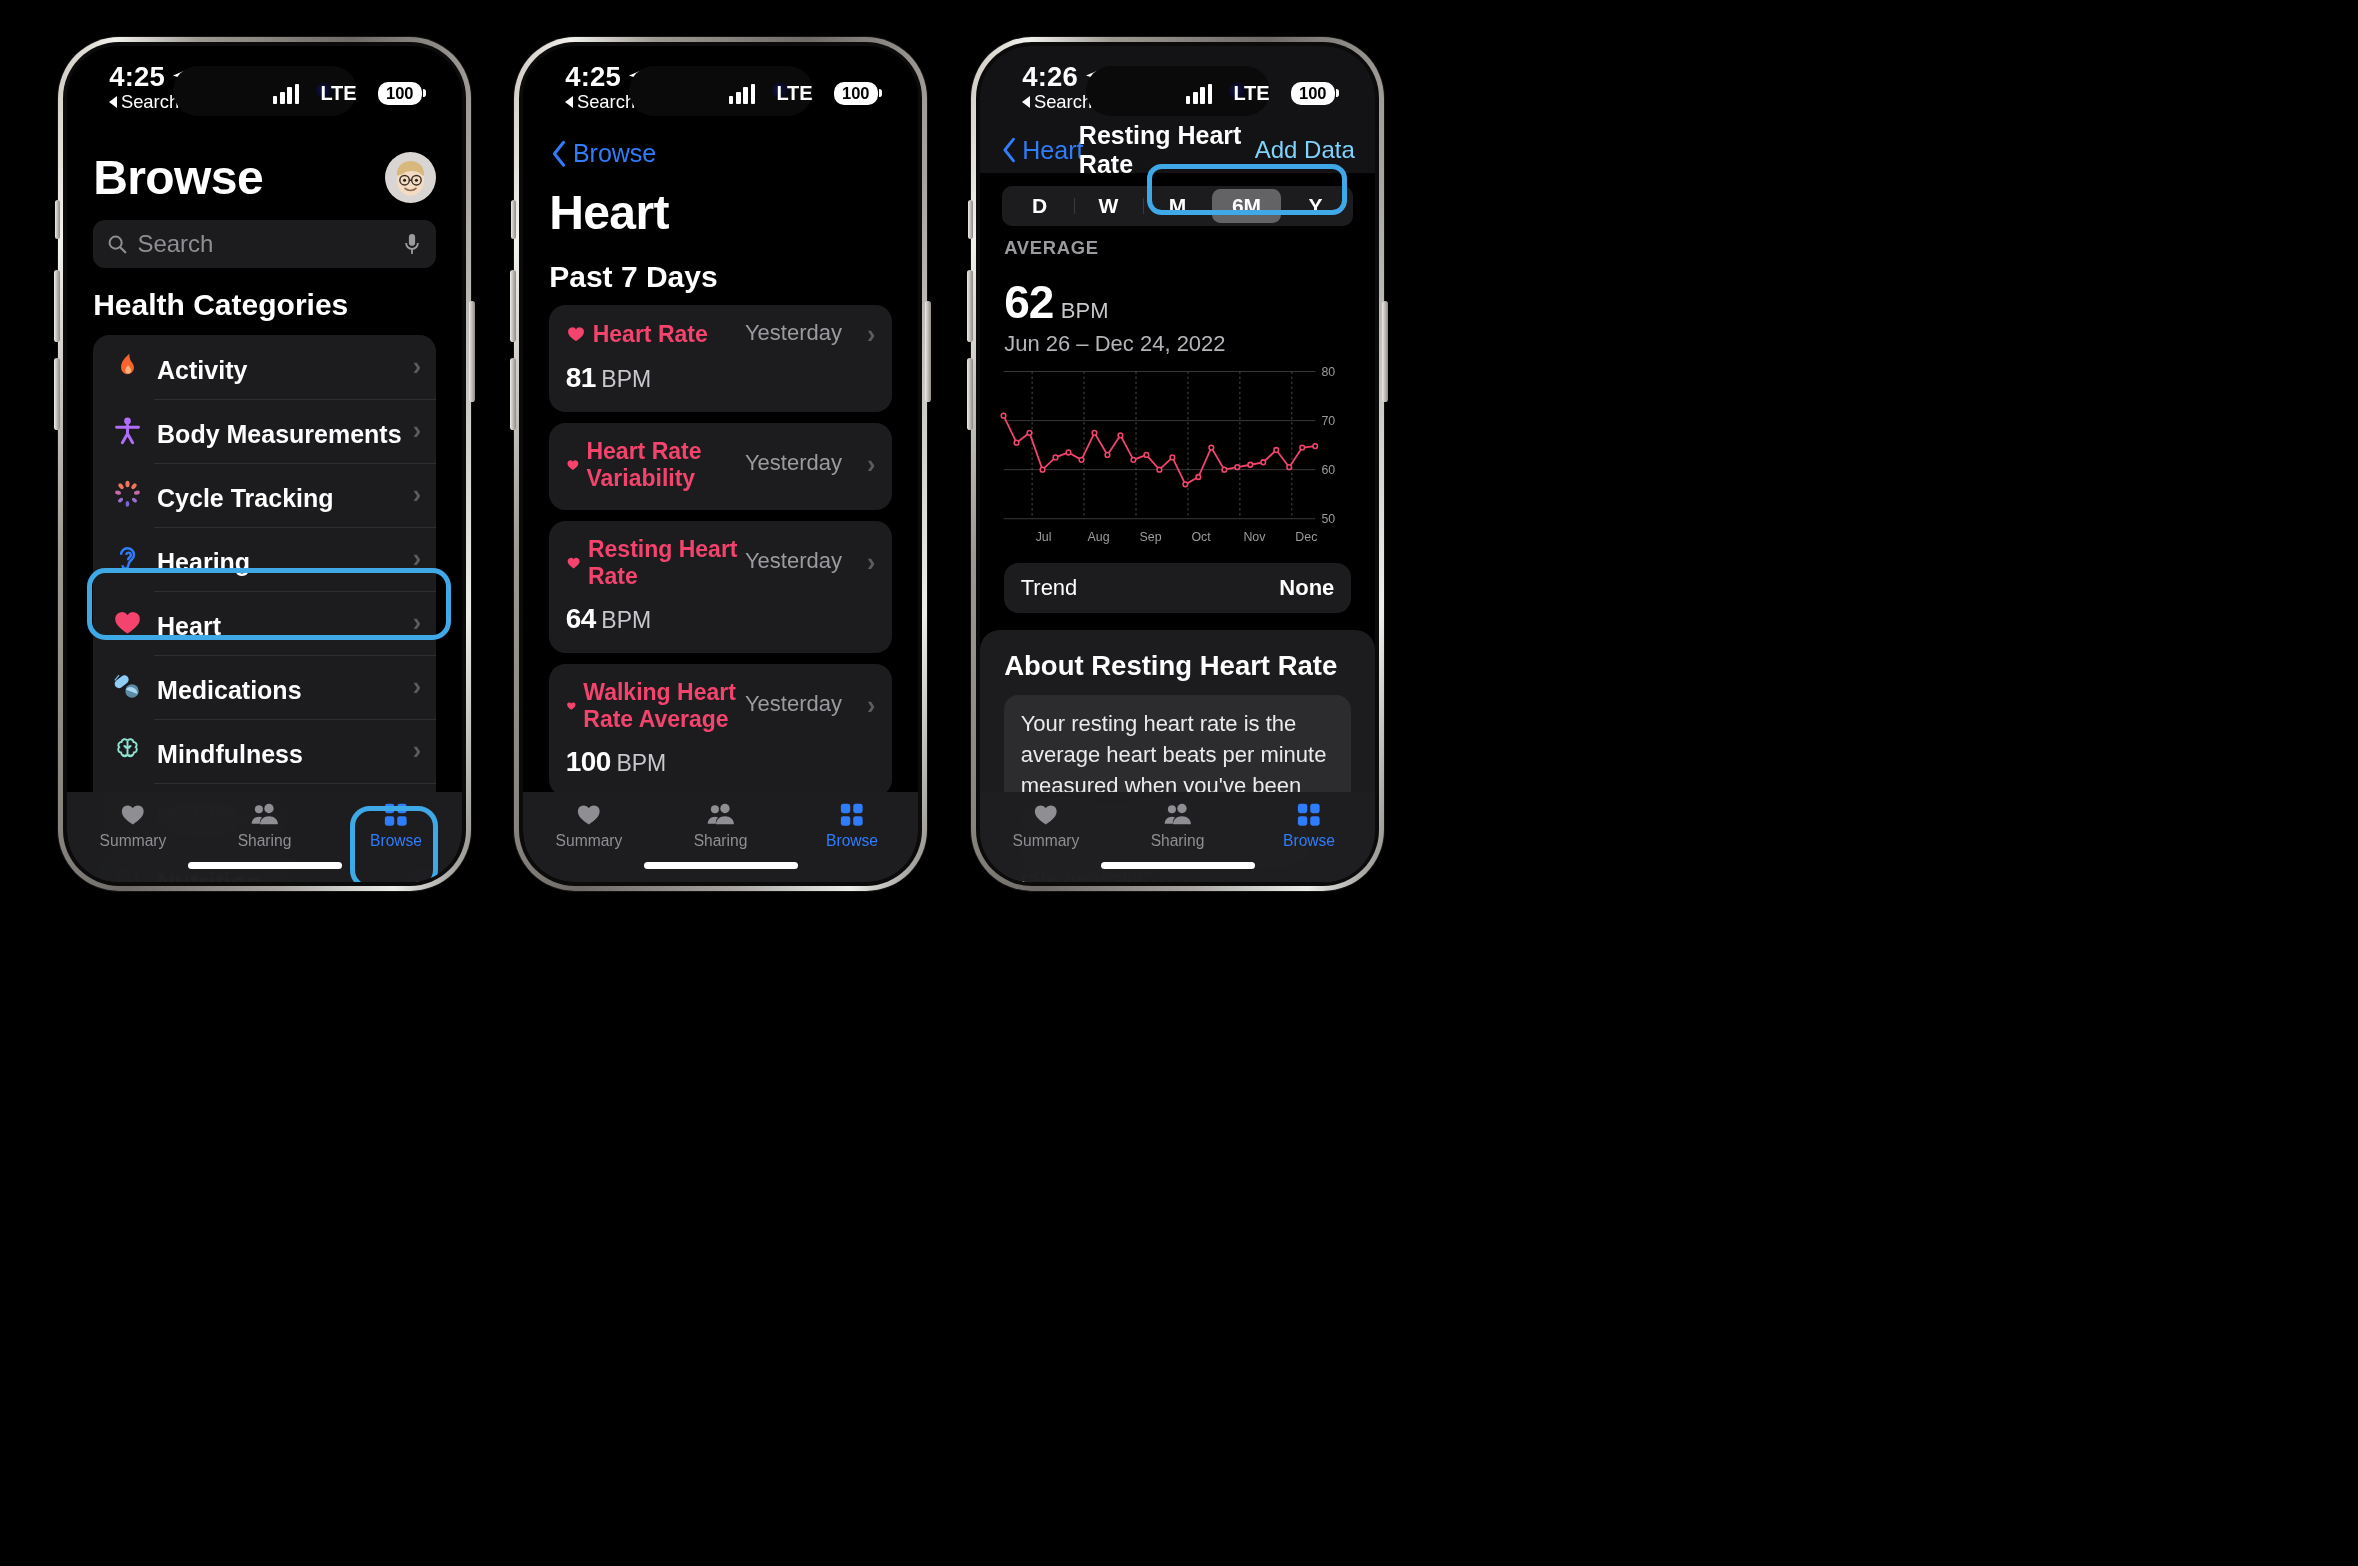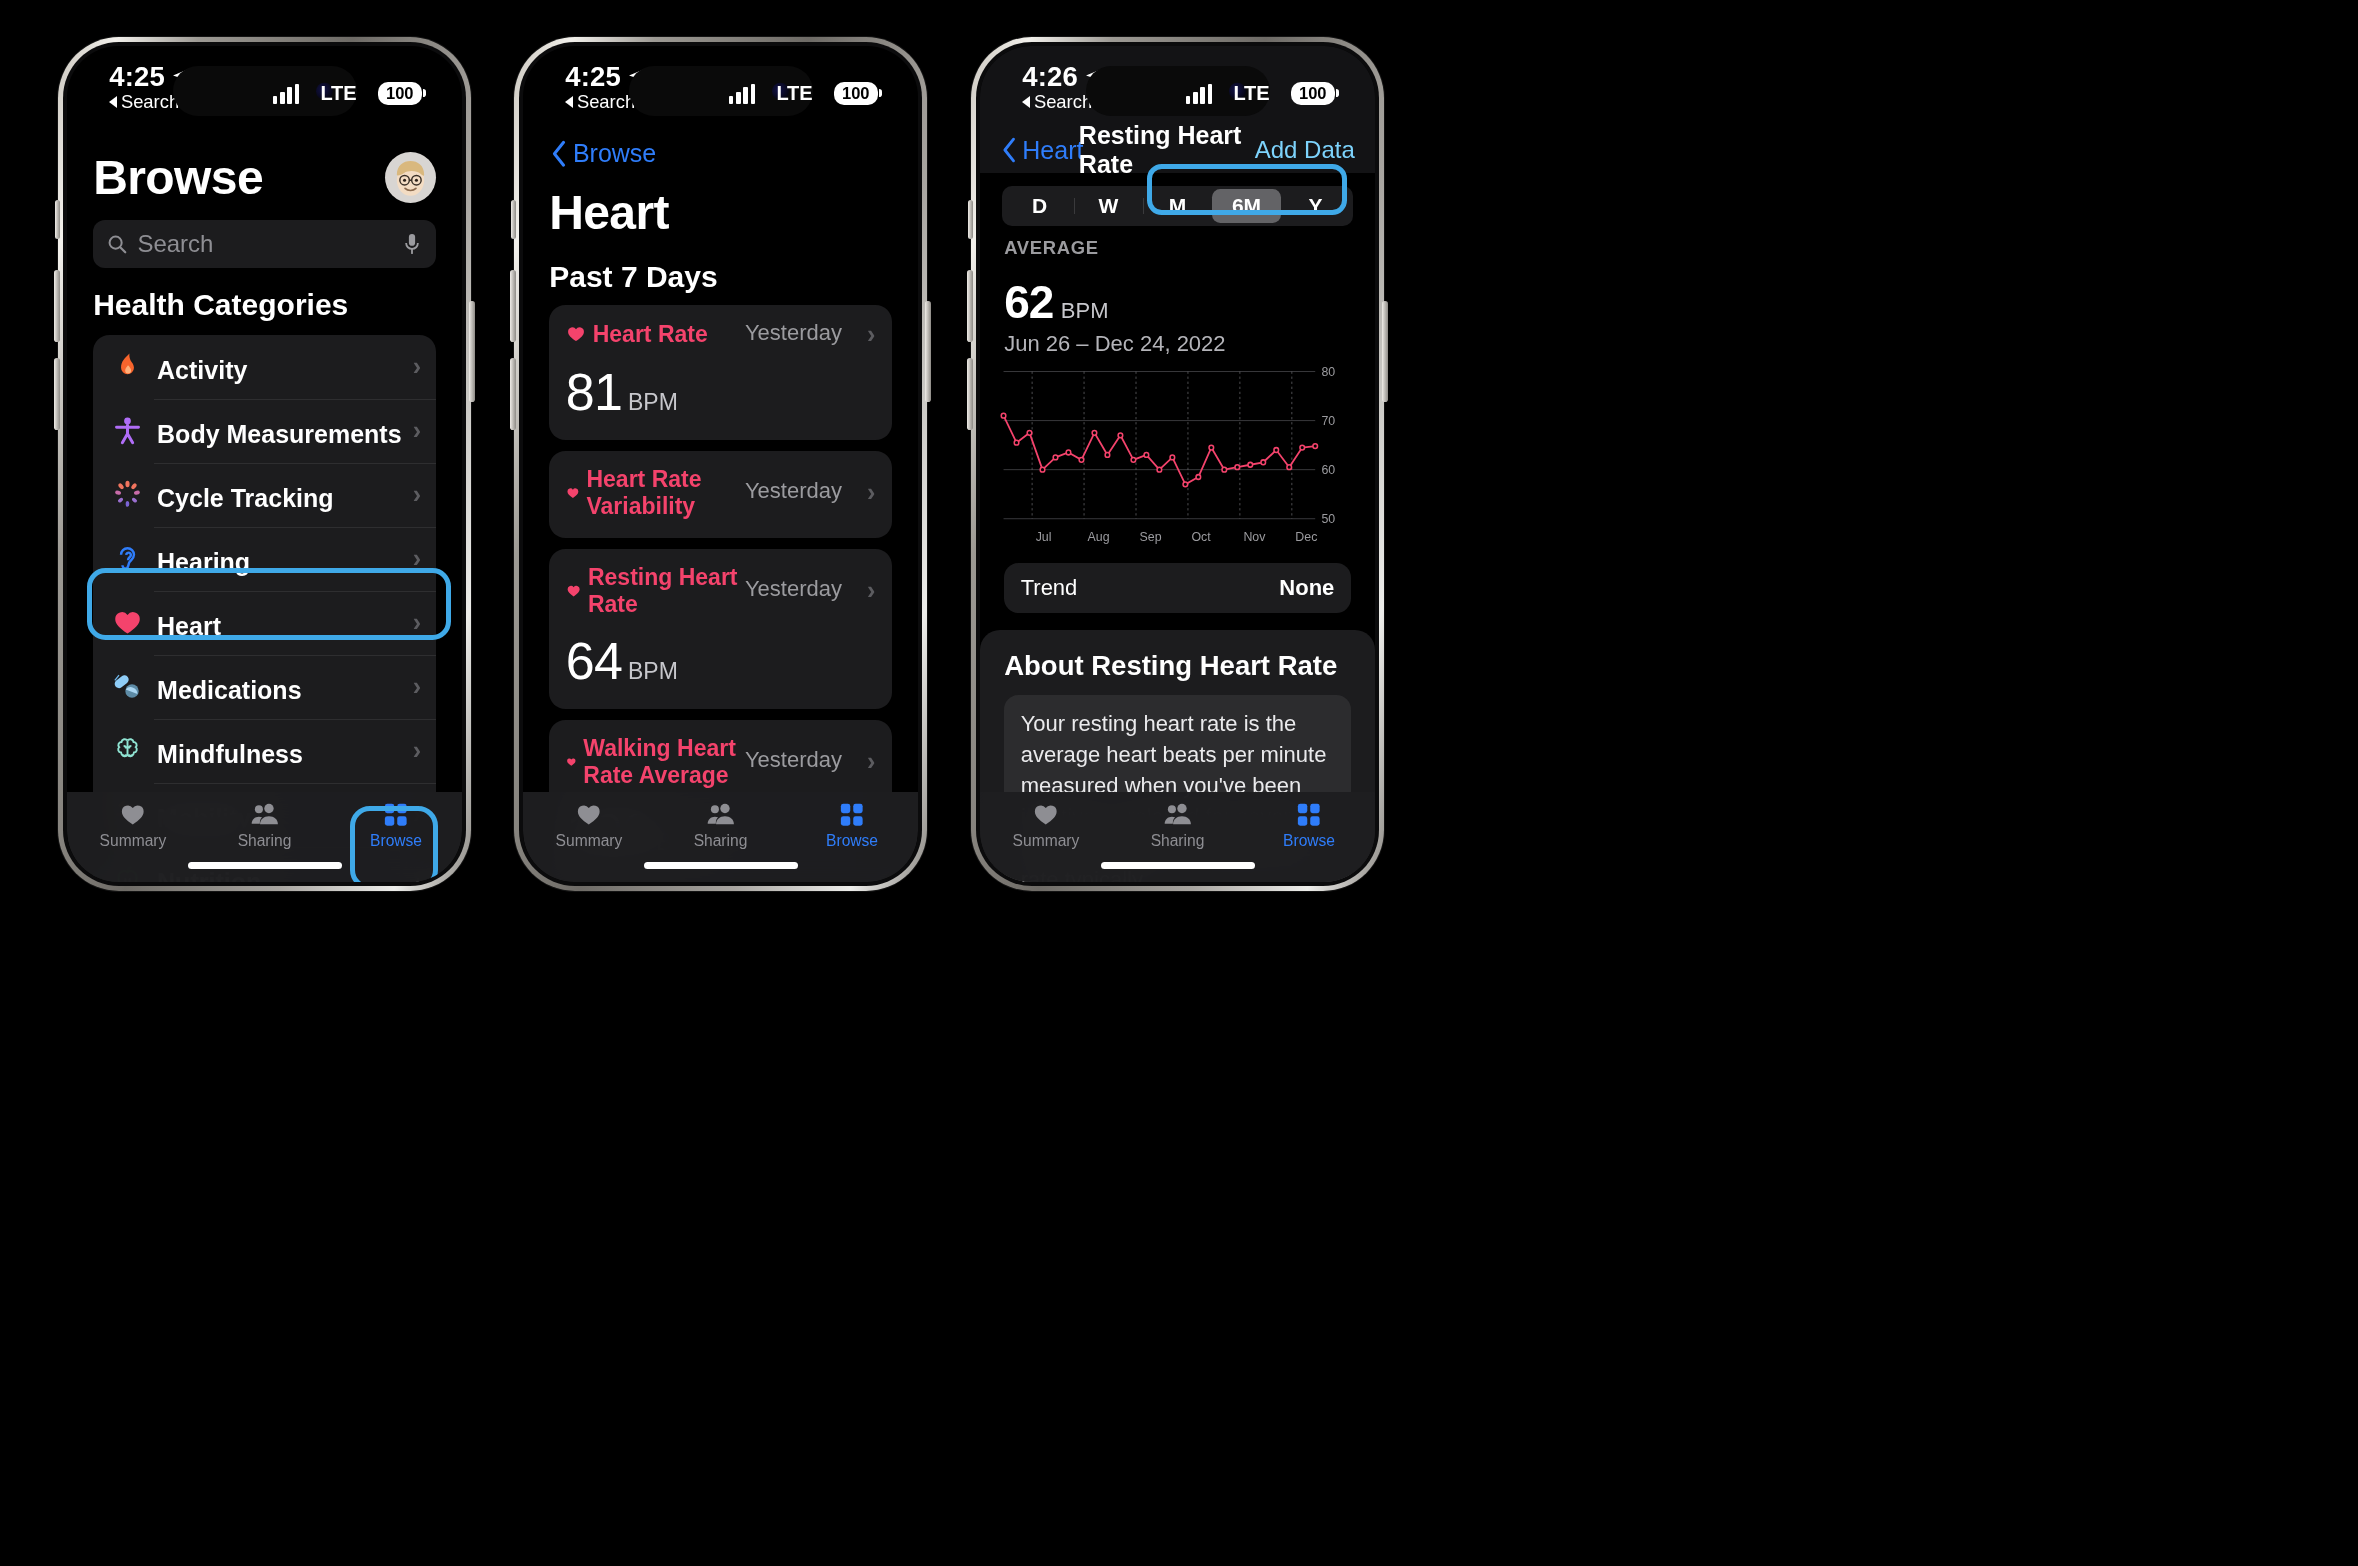--- a/index.html
+++ b/index.html
@@ -88,21 +88,21 @@
   .tab.active span { color:#2f7dfa; }
   .homebar { position:absolute; bottom:13px; left:50%; transform:translateX(-50%);
     width:154px; height:7.3px; background:#fff; border-radius:3.7px; }
 
   
   .mcard { margin:11px 26px 0 26px; background:#1c1c1e; border-radius:16.5px; padding:14.7px 16.5px 18.4px 16.5px; }
   .mhead { display:flex; align-items:center; }
   .mname { color:#f4436c; font-size:23px; font-weight:600; display:flex; align-items:center; gap:7px; }
   .mwhen { margin-left:auto; color:#9b9b9f; font-size:22px; display:flex; align-items:flex-start; gap:25px; }
   .mval { margin-top:13px; display:flex; align-items:baseline; gap:5.5px; }
-  .mnum { color:#fff; font-size:52px; font-weight:400; letter-spacing:-0.5px; }
+  .mnum { color:#fff; font-size:28px; font-weight:700; letter-spacing:-0.5px; }
   .munit { color:#c7c7cc; font-size:23px; font-weight:500; }
 
   
   .navbar { height:46px; display:flex; align-items:center; padding:0 20px;
     background:#131315; position:relative; }
   .nav-back { color:#2f7dfa; font-size:25px; font-weight:500; display:flex; align-items:center; gap:3.7px; }
   .nav-title { position:absolute; left:50%; transform:translateX(-50%);
     color:#fff; font-size:25px; font-weight:700; }
   .nav-action { margin-left:auto; color:#7dd3fc; font-size:24px; font-weight:500; }
 

